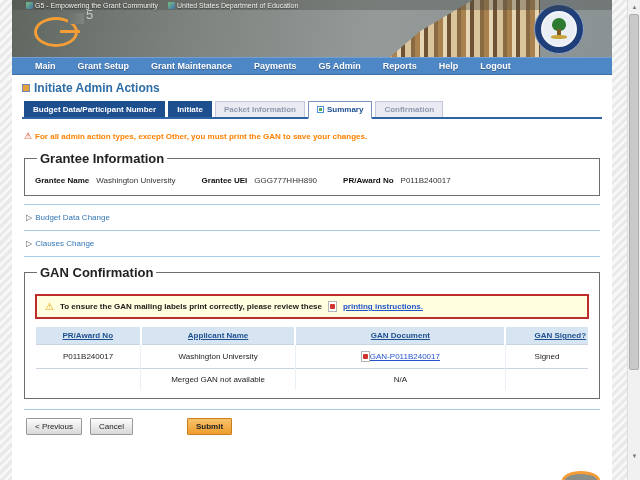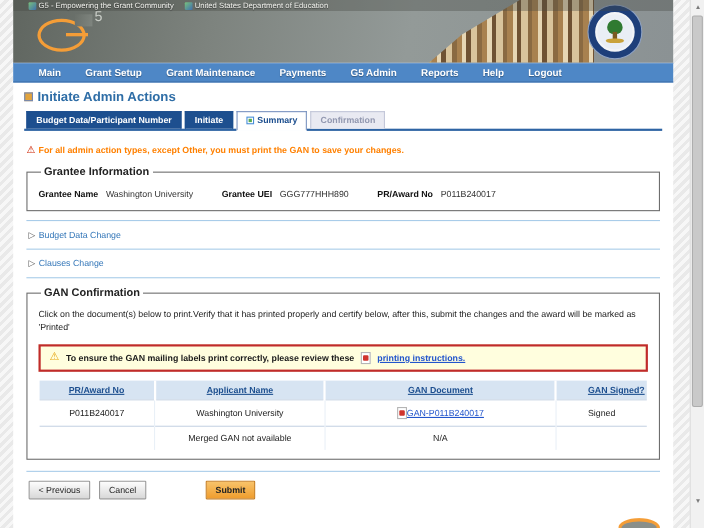--- a/index.html
+++ b/index.html
@@ -72,21 +72,21 @@
   .tab.current { background:#fff; color:#1d4f8f; border:1px solid #7a93c0; border-bottom:1px solid #fff;
     margin-bottom:-2px; padding-bottom:4px; display:flex; align-items:center; gap:3px; }
   .cur-icon { width:7px; height:7px; background:#fff; border:1px solid #4a90d9; position:relative; flex:0 0 auto; }
   .cur-icon::after { content:''; position:absolute; left:1px; top:1px; width:3px; height:3px; background:#5aab4e; }
 
   .warning { display:flex; align-items:center; gap:3px; margin:13px 0 10px 2px; }
   .warn-tri { font-size:9px; color:#cc2200; line-height:1; }
   .warning .wtxt { font-size:8px; font-weight:bold; color:#ff8000; }
 
   fieldset { border:1px solid #6e6e6e; margin:0 2px 0 2px; padding:6px 8px 8px 8px; }
-  legend { font-size:10px; font-weight:bold; color:#222; padding:0 3px; margin-left:4px; }
+  legend { font-size:13px; font-weight:bold; color:#222; padding:0 3px; margin-left:4px; }
   .grantee-row { display:flex; align-items:center; font-size:8px; padding:4px 2px 2px 2px; }
   .grantee-row .flabel { font-weight:bold; color:#111; margin-right:7px; }
   .grantee-row .fvalue { color:#333; margin-right:26px; }
 
   hr.sect { border:none; border-top:1px solid #a9cce9; margin:8px 2px; }
   .collapse-row { display:flex; align-items:center; gap:3px; font-size:8px;
     color:#3376b8; margin:4px 0 4px 4px; cursor:default; }
   .tri { color:#555; font-size:8px; line-height:1; }
 
   .gan-fieldset { margin-top:8px; }
@@ -191,20 +191,21 @@
 
 
       <div class="page-title">
         <span class="pt-icon"></span>
         <span class="pt-text">Initiate Admin Actions</span>
       </div>
 
       <div class="tabs">
         <span class="tab dark">Budget Data/Participant Number</span>
         <span class="tab dark">Initiate</span>
+        <span class="tab disabled">Packet Information</span>
         <span class="tab current">
           <span class="cur-icon"></span>
           <span>Summary</span>
         </span>
         <span class="tab disabled">Confirmation</span>
       </div>
 
       <div class="warning">
         <span class="warn-tri">⚠</span>
         <span class="wtxt">For all admin action types, except Other, you must print the GAN to save your changes.</span>
@@ -234,21 +235,20 @@
       <div class="collapse-row">
         <span class="tri">▷</span>
         <span>Clauses Change</span>
       </div>
 
       <hr class="sect">
 
       <fieldset class="gan-fieldset">
         <legend>GAN Confirmation</legend>
 
-        <div class="gan-instr">Click on the document(s) below to print.Verify that it has printed properly and certify below, after this, submit the changes and the award will be marked as 'Printed'</div>
 
         <div class="alert">
           <span class="alert-tri">⚠</span>
           <span class="alert-text">To ensure the GAN mailing labels print correctly, please review these</span>
           <span class="pdf-icon"></span>
           <span class="alert-link">printing instructions.</span>
         </div>
 
         <table class="gan">
           <thead>

